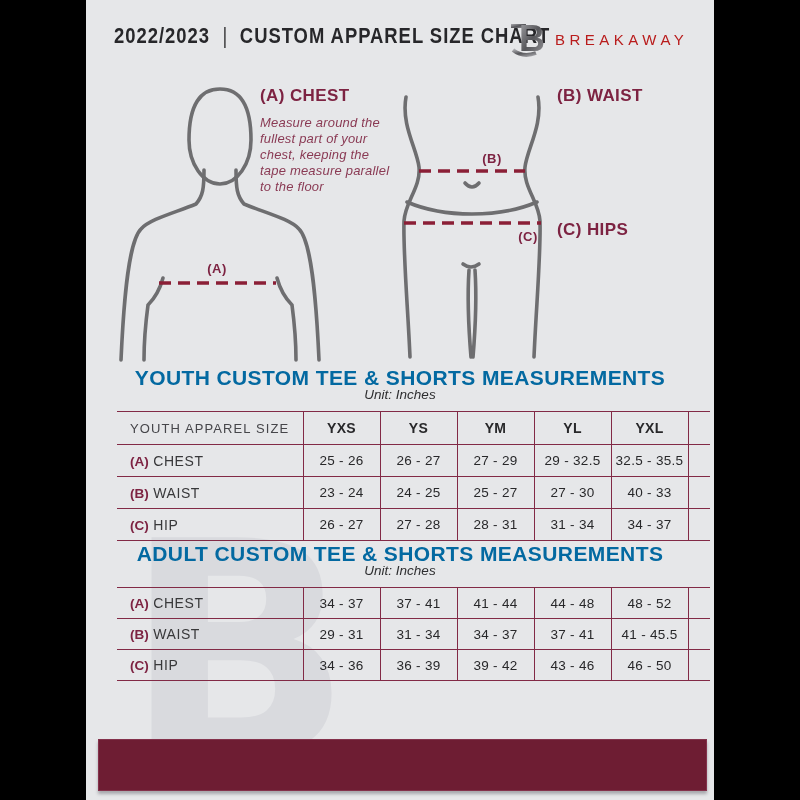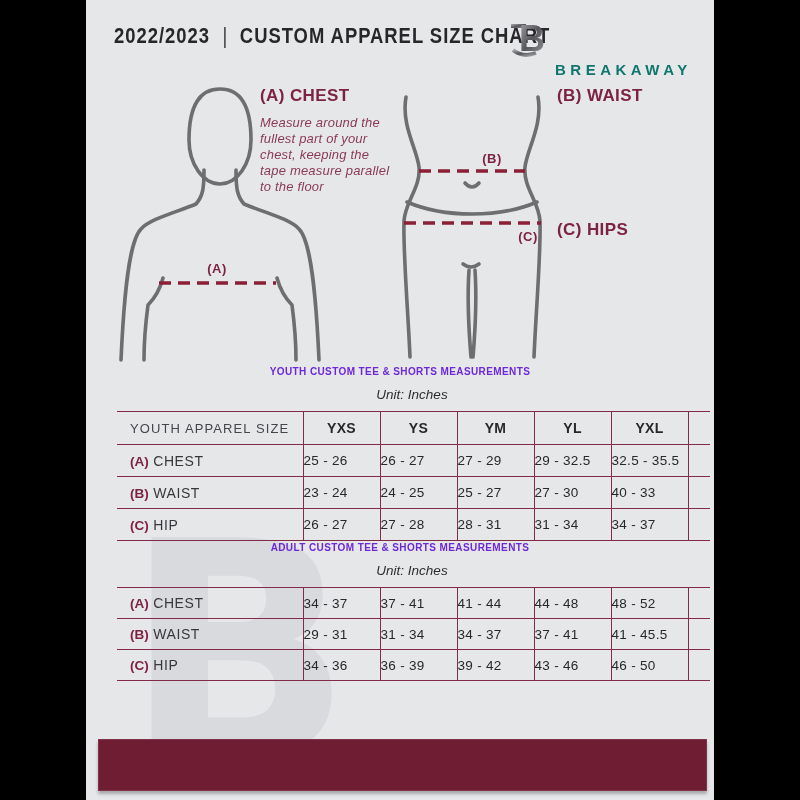--- a/index.html
+++ b/index.html
@@ -26,21 +26,21 @@
     transform:scale(0.97,1.12); transform-origin:left center;
     white-space:nowrap;
   }
   .header-season,.header-title {
     font-size:19px; font-weight:bold; color:#27272a; letter-spacing:1px;
   }
   .header-pipe { font-size:19px; font-weight:400; color:#3c3c3e; }
   .logo-icon { position:absolute; left:424px; top:17px; width:40px; height:42px; }
   .brand {
     position:absolute; left:469px; top:31px;
-    font-size:15px; font-weight:bold; letter-spacing:4.5px; color:#0f766e;margin-top:30px;
+    font-size:15px; font-weight:normal; letter-spacing:4.5px; color:#b91c1c;
   }
   
   .instr-heading {
     position:absolute; font-size:17px; font-weight:bold;
     color:#7d2342; letter-spacing:0.4px;
   }
   .instr-body {
     position:absolute; font-size:13px; font-style:italic;
     color:#8a3a54; line-height:1.23; letter-spacing:0.2px;
     white-space:pre-line;
@@ -57,43 +57,43 @@
   #lower-body-figure { left:306px; top:95px; }
   .outline { fill:none; stroke:#6e6e70; stroke-width:3.6; stroke-linecap:round; }
   .dash    { fill:none; stroke:#8b1f36; stroke-width:3.4; stroke-dasharray:12 7; stroke-linecap:butt; }
   .fig-label {
     font-family:"Liberation Sans", sans-serif;
     font-size:13px; font-weight:bold; fill:#7d2342; letter-spacing:0.5px;
   }
   
   .table-title {
     position:absolute; left:0; width:628px; text-align:center;
-    font-size:10px; font-weight:bold; color:#6d28d9; letter-spacing:0.4px;
+    font-size:21px; font-weight:bold; color:#0369a1; letter-spacing:0.4px;
   }
   .table-unit {
-    position:absolute; left:12px; width:628px; text-align:center;
+    position:absolute; left:0; width:628px; text-align:center;
     font-size:13.5px; font-style:italic; color:#2e2e30;
   }
   #youth-title { top:366px; }  #youth-unit { top:387px; }
   #adult-title { top:542px; }  #adult-unit { top:563px; }
   
   .size-table {
     position:absolute; left:31px; width:593px;
     border-collapse:collapse; table-layout:fixed;
     border-bottom:1px solid #822a46;
   }
   #youth-table { top:411px; }
   #adult-table { top:587px; }
   .size-table tr { border-top:1px solid #822a46; }
   .size-table td { padding:0; vertical-align:middle; }
   .vline { border-left:1px solid #822a46; }
   .label-cell { text-align:left; padding-left:13px !important; }
   .apparel-size-label { font-size:13px; color:#46464a; letter-spacing:1.1px; }
   .size-head { font-weight:bold; font-size:14px; color:#28282a; text-align:center; letter-spacing:0.3px; }
-  .val-cell  { font-size:13.5px; color:#28282a; letter-spacing:0.3px; }
+  .val-cell  { font-size:13.5px; color:#28282a; text-align:center; letter-spacing:0.3px; }
   .row-letter { font-weight:bold; color:#7d2342; font-size:13.5px; }
   .row-label  { color:#38383a; font-size:14px; letter-spacing:0.6px; }
   #youth-table tr.head-row td { height:32px; }
   #youth-table tr.data-row td { height:31px; }
   #adult-table tr.head-row td { height:31px; }
   #adult-table tr.data-row td { height:30px; }
   
   .footer-bar {
     position:absolute; left:12px; top:739px; width:607px; height:50px;
     background:#6e1d33; border:1px solid #84314b;

